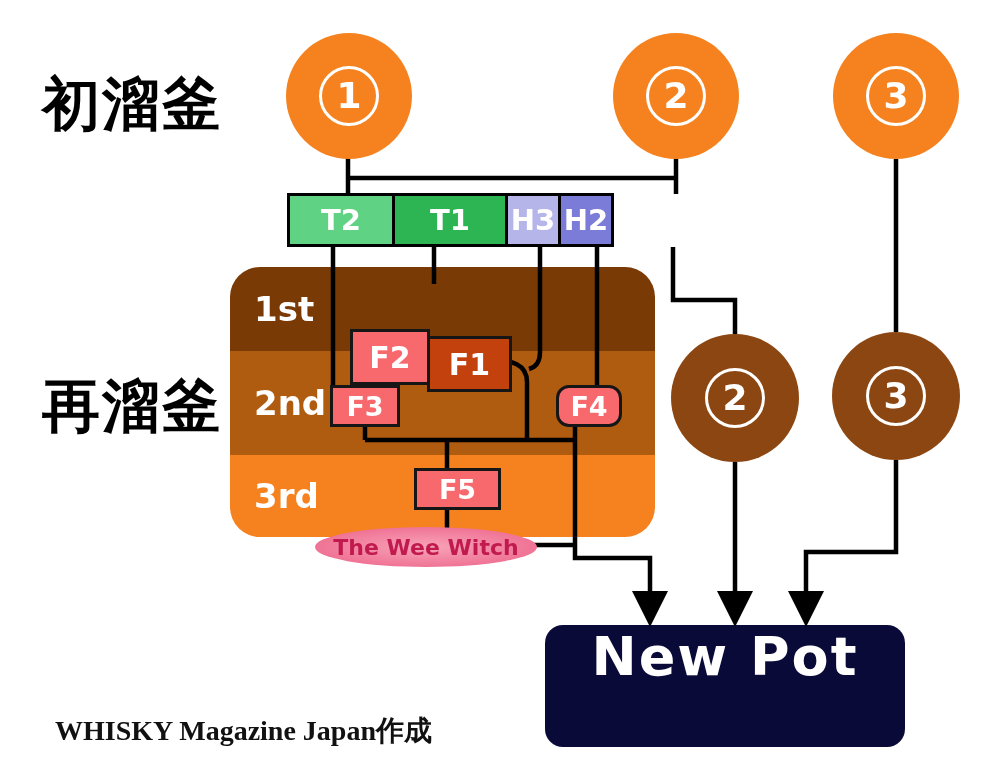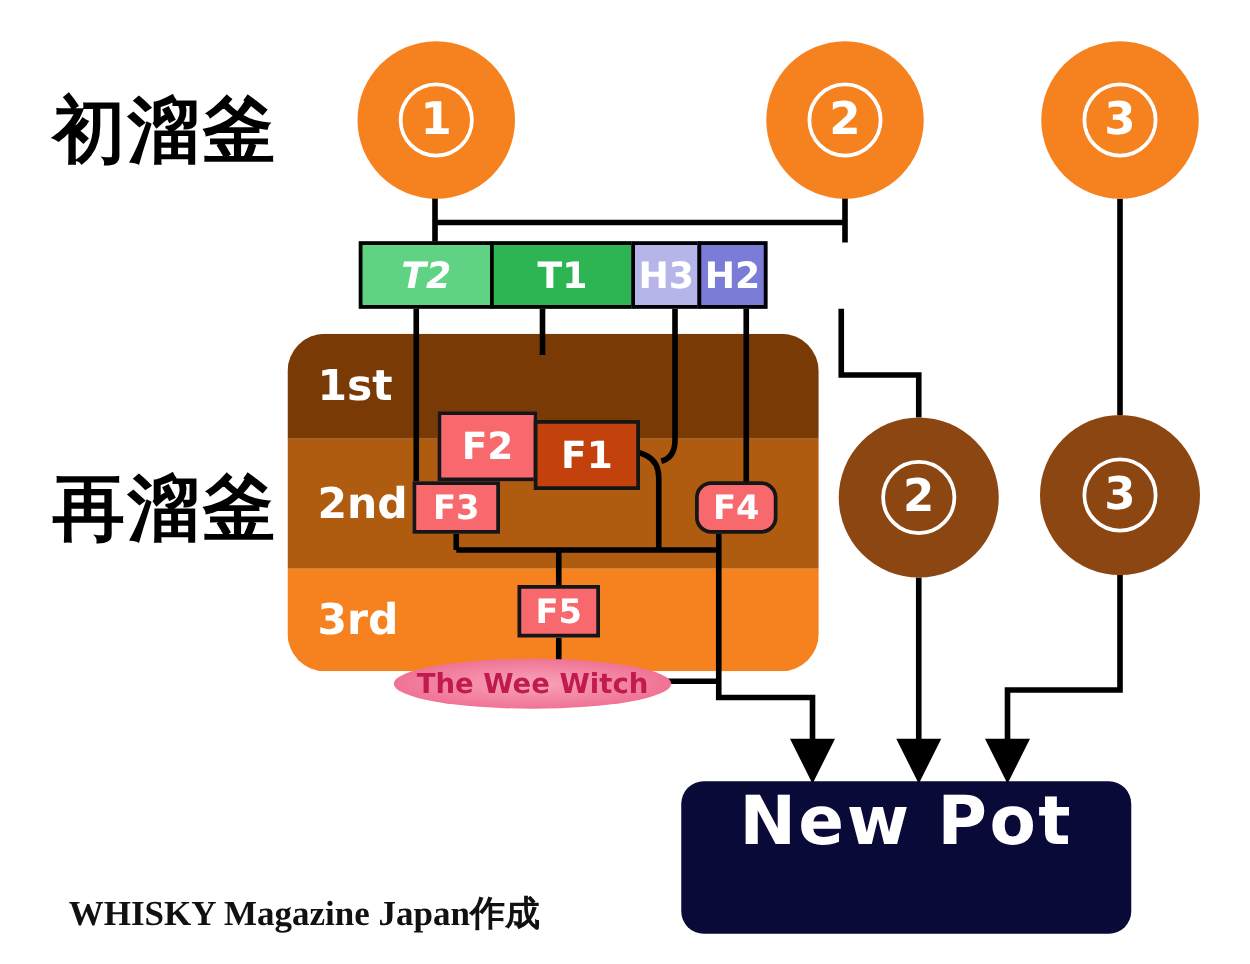--- a/index.html
+++ b/index.html
@@ -89,21 +89,21 @@
     <span class="ring">1</span>
   </div>
   <div class="circle" style="left: 613px; top: 33px; width: 126px; height: 126px; z-index: 10; background: rgb(245, 130, 30);">
     <span class="ring">2</span>
   </div>
   <div class="circle" style="left: 833px; top: 33px; width: 126px; height: 126px; z-index: 10; background: rgb(245, 130, 30);">
     <span class="ring">3</span>
   </div>
 
   <div class="bar" style="left:287px;top:193px;">
-    <div class="seg" style="width: 108px; background: rgb(95, 211, 131); font-style: italic;">
+    <div class="seg" style="width: 108px; background: rgb(95, 211, 131);">
       <span>T2</span>
     </div>
     <div class="seg" style="width: 116px; background: rgb(46, 181, 83);">
       <span>T1</span>
     </div>
     <div class="seg" style="width: 56px; background: rgb(181, 181, 234);">
       <span>H3</span>
     </div>
     <div class="seg" style="width: 56px; background: rgb(123, 123, 216);">
       <span>H2</span>
@@ -115,21 +115,21 @@
   </div>
   <div class="fbox fbig" style="left: 427px; top: 290px; width: 85px; height: 56px; background: #c2410c;">
     <span>F1</span>
   </div>
   <div class="fbox fsmall" style="left: 330px; top: 385px; width: 70px; height: 42px; background: rgb(248, 105, 110);">
     <span>F3</span>
   </div>
   <div class="fbox fsmall" style="left: 556px; top: 385px; width: 66px; height: 42px; background: rgb(248, 105, 110); border-radius: 13px;">
     <span>F4</span>
   </div>
-  <div class="fbox fsmall" style="left: 414px; top: 468px; width: 66px; height: 42px; background: rgb(248, 105, 110); align-items: center;">
+  <div class="fbox fsmall" style="left: 414px; top: 468px; width: 87px; height: 42px; background: rgb(248, 105, 110); align-items: center;">
     <span>F5</span>
   </div>
 
   <div class="ellipse" style="left:315px;top:527px;width:222px;height:40px;">
     <span>The Wee Witch</span>
   </div>
 
   <div class="circle" style="left: 671px; top: 334px; width: 128px; height: 128px; z-index: 10; background: rgb(140, 70, 18);">
     <span class="ring">2</span>
   </div>

